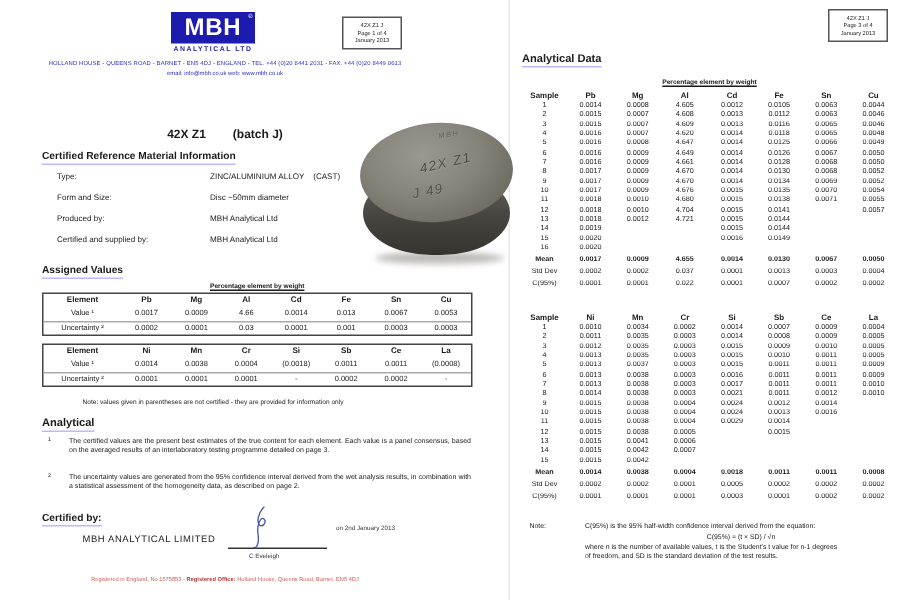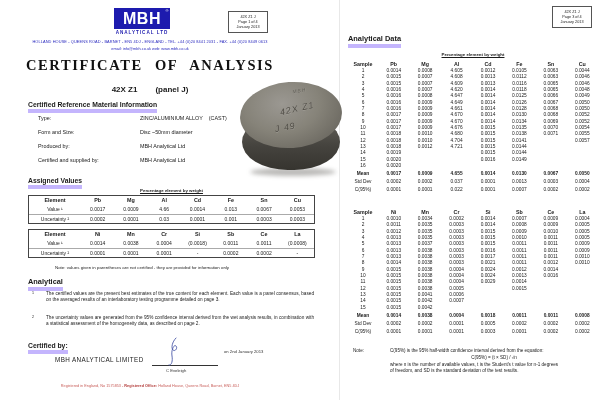--- a/index.html
+++ b/index.html
@@ -27,21 +27,21 @@
   .addr { left:6px; top:38.5px; width:288px; text-align:center; font-size:3.9px;
     color:#2a2abf; letter-spacing:.1px; }
   .email { left:6px; top:45.5px; width:288px; text-align:center; font-size:3.9px; color:#2a2abf; }
 
   .cert-title { left:0; top:57px; width:300px; text-align:center;
     font-family:"Liberation Serif", serif; font-weight:bold; font-size:14.5px;
     letter-spacing:1.6px; word-spacing:7px; color:#111; }
   .subtitle { left:0; top:85px; width:300px; display:flex; justify-content:center; gap:18px;
     font-size:8px; font-weight:bold; }
 
-  .h-ul { font-weight:bold; border-bottom:4px solid #c4b5fd; display:inline-block; padding-bottom:.5px; }
+  .h-ul { font-weight:bold; border-bottom:1px solid #c4b5fd; display:inline-block; padding-bottom:.5px; }
   #crm-heading { left:28px; top:101px; font-size:6.8px; }
   #assigned-heading { left:28px; top:177px; font-size:6.8px; }
   #defs-heading { left:28px; top:277px; font-size:7.4px; }
   #certified-heading { left:28px; top:342px; font-size:6.8px; }
   #analytical-heading { left:3px; top:34px; font-size:7.4px; }
 
   .field-label { left:38px; font-size:5.4px; }
   .field-value { left:140px; font-size:5.4px; white-space:pre; }
 
   
@@ -120,25 +120,24 @@
 
   <div class="abs stamp" id="stamp1">
     <div>42X Z1 J</div>
     <div>Page 1 of 4</div>
     <div>January 2013</div>
   </div>
 
   <div class="abs addr">HOLLAND HOUSE - QUEENS ROAD - BARNET - EN5 4DJ - ENGLAND - TEL. +44 (0)20 8441 2031 - FAX. +44 (0)20 8449 0613</div>
   <div class="abs email">email: info@mbh.co.uk    web: www.mbh.co.uk</div>
 
-  <div class="abs cert-title">CERTIFICATE OF ANALYSIS</div>
 
   <div class="abs subtitle">
     <span>42X Z1</span>
-    <span>(panel J)</span>
+    <span>(batch J)</span>
   </div>
 
   <div class="abs h-ul" id="crm-heading">Certified Reference Material Information</div>
 
   <div class="abs field-label" style="top:115px">Type:</div>
   <div class="abs field-value" style="top:115px">ZINC/ALUMINIUM ALLOY    (CAST)</div>
   <div class="abs field-label" style="top:129px">Form and Size:</div>
   <div class="abs field-value" style="top:129px">Disc ~50mm diameter</div>
   <div class="abs field-label" style="top:143px">Produced by:</div>
   <div class="abs field-value" style="top:143px">MBH Analytical Ltd</div>

